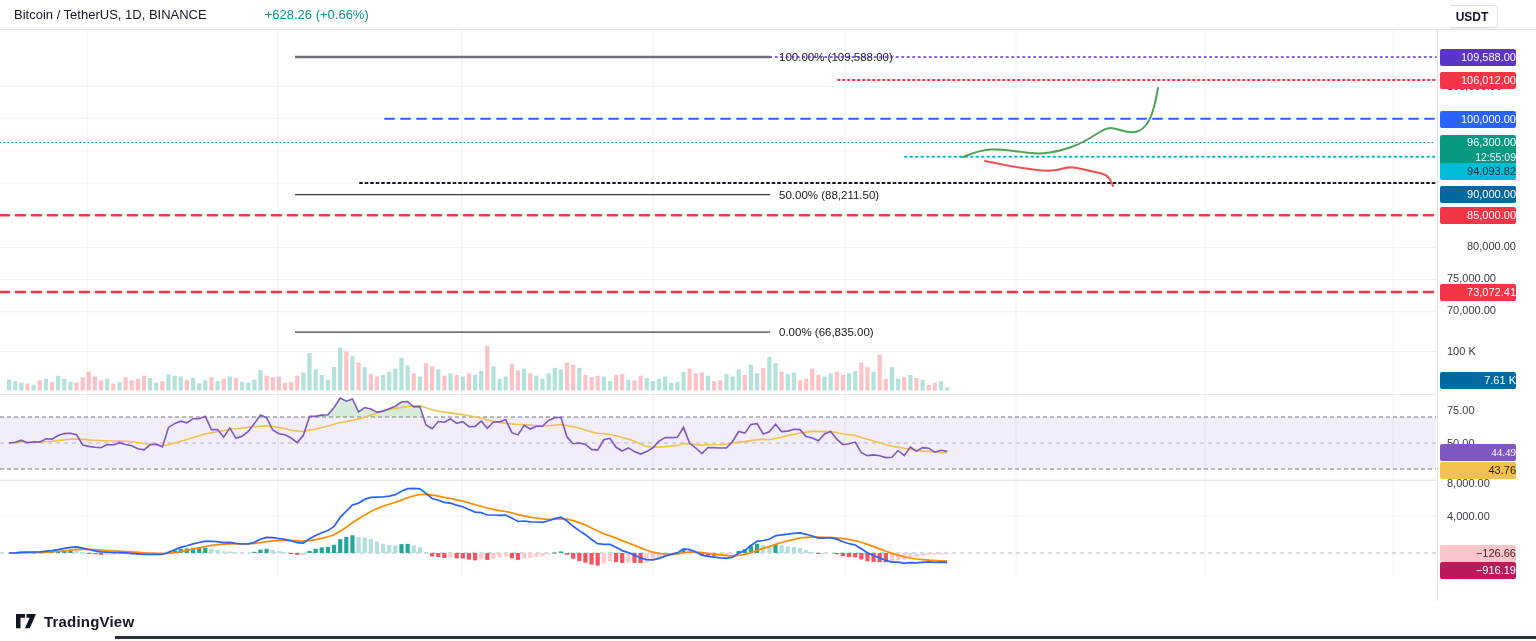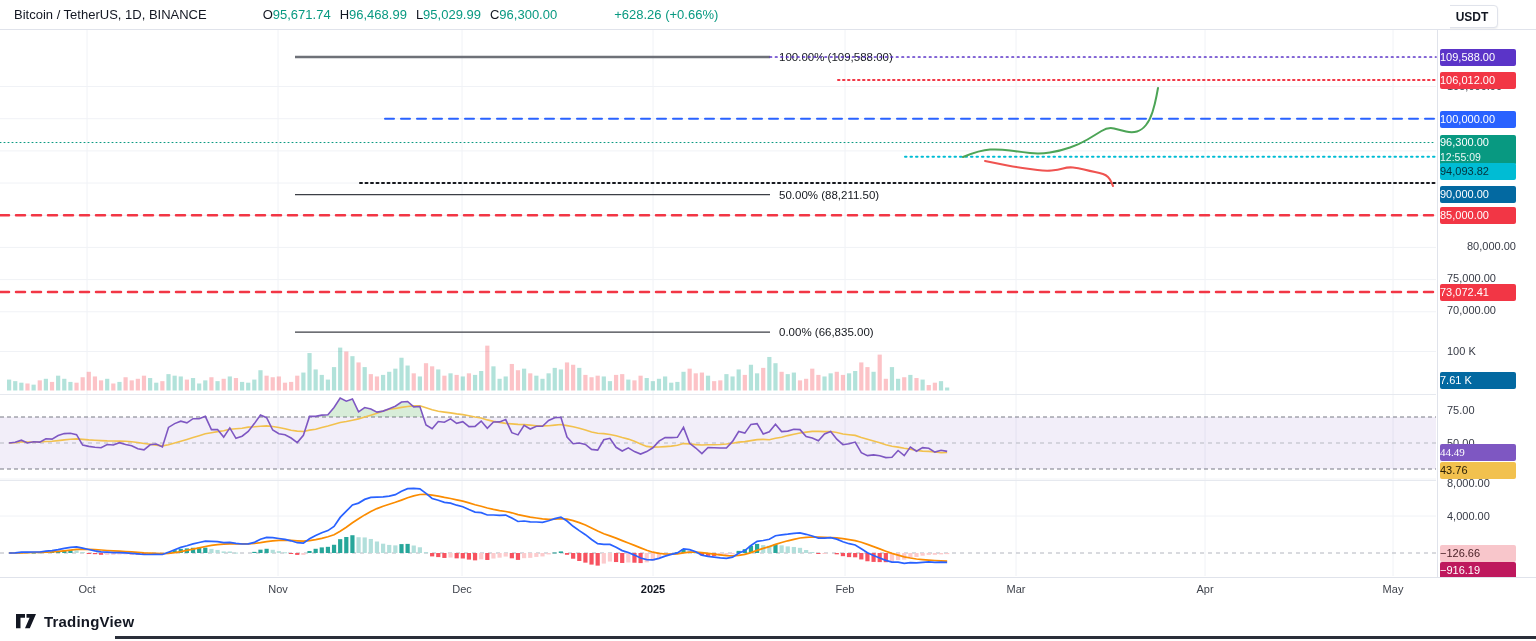--- a/index.html
+++ b/index.html
@@ -14,21 +14,21 @@
   #header .pair .v{color:#089981;}
   #header .chg{color:#089981;margin-left:2px;}
   .hline{position:absolute;left:0;width:1536px;height:1px;background:#E0E3EB;z-index:6;}
   
   #axis{position:absolute;left:1437px;top:0;width:99px;height:601px;background:#fff;border-left:1px solid #E0E3EB;z-index:4;}
   #usdt{position:absolute;top:5px;left:8px;width:50px;height:21px;border:1px solid #E0E3EB;border-radius:4px;
         box-shadow:0 1px 2px rgba(0,0,0,.08);font-size:12px;font-weight:700;color:#131722;
         display:flex;align-items:center;justify-content:center;background:#fff;cursor:pointer;}
   .axlbl{position:absolute;left:9px;height:14px;line-height:14px;font-size:11px;color:#363A45;z-index:1;}
   .badge{position:absolute;left:2px;width:76px;height:17px;line-height:17px;border-radius:2px;
-         font-size:11px;font-weight:500;text-align:left;z-index:2;}
+         font-size:11px;font-weight:500;text-align:right;z-index:2;}
   .badge.two{height:30px;line-height:15px;}
   .badge .sub{font-size:10.5px;opacity:.92;}
   
   #taxis{position:absolute;left:0;top:577px;width:1536px;height:24px;background:#fff;border-top:1px solid #E0E3EB;z-index:5;}
   .month{position:absolute;top:5px;transform:translateX(-50%);font-size:11px;color:#40444D;}
   .month.bold{font-weight:700;color:#131722;}
   
   #footer{position:absolute;left:0;top:602px;width:1536px;height:39px;background:#fff;z-index:5;}
   #logo{position:absolute;left:16px;top:11px;display:flex;align-items:center;cursor:pointer;}
   #logo svg{display:block;margin-right:7px;}
@@ -710,21 +710,20 @@
         <rect x="932.7810000000001" y="553" width="4.2" height="1.7907492221599086" fill="#FCCBCD"></rect>
         <rect x="938.912" y="553" width="4.2" height="1.3572369295323727" fill="#FCCBCD"></rect>
         <rect x="945.043" y="553" width="4.2" height="1.1195991207472098" fill="#FCCBCD"></rect>
         <polyline points="9.1,553.0 15.231,553.0 21.362000000000002,552.8 27.493000000000002,552.7 33.624,552.5 39.755,552.4 45.886,552.2 52.017,551.9 58.148,551.4 64.279,550.8 70.41,550.1 76.541,549.4 82.672,549.2 88.803,549.3 94.934,549.6 101.065,550.0 107.196,550.5 113.327,550.9 119.458,551.2 125.589,551.6 131.72,551.9 137.851,552.3 143.982,552.8 150.113,553.1 156.244,553.4 162.375,553.6 168.506,553.3 174.637,552.6 180.768,551.6 186.899,550.4 193.03,549.1 199.161,547.8 205.292,546.5 211.423,545.4 217.554,544.6 223.685,544.2 229.816,543.9 235.947,543.8 242.078,543.8 248.209,543.8 254.34,543.5 260.471,542.7 266.60200000000003,541.6 272.73300000000006,540.8 278.86400000000003,540.3 284.995,540.2 291.12600000000003,540.3 297.25700000000006,540.8 303.38800000000003,541.2 309.519,540.7 315.65000000000003,539.7 321.78100000000006,538.3 327.91200000000003,536.7 334.043,534.7 340.17400000000004,531.2 346.30500000000006,527.2 352.43600000000004,522.8 358.567,518.8 364.69800000000004,514.9 370.82900000000006,511.4 376.96000000000004,508.6 383.091,506.2 389.22200000000004,504.2 395.35300000000007,502.3 401.48400000000004,500.1 407.615,497.8 413.74600000000004,495.9 419.87700000000007,494.5 426.00800000000004,494.3 432.139,495.1 438.27000000000004,496.1 444.40100000000007,497.4 450.53200000000004,498.5 456.663,499.9 462.79400000000004,501.2 468.92500000000007,502.9 475.05600000000004,504.7 481.187,506.3 487.31800000000004,508.0 493.44900000000007,509.4 499.58000000000004,510.6 505.711,511.5 511.84200000000004,512.8 517.9730000000001,514.6 524.104,515.8 530.235,517.1 536.3660000000001,518.0 542.4970000000001,518.9 548.628,519.3 554.759,519.1 560.89,518.7 567.0210000000001,519.2 573.152,520.6 579.283,522.6 585.4140000000001,525.0 591.5450000000001,527.9 597.676,531.1 603.807,533.7 609.938,535.9 616.0690000000001,538.1 622.2,540.6 628.331,543.0 634.4620000000001,545.4 640.5930000000001,547.9 646.724,550.3 652.855,552.2 658.986,553.4 665.1170000000001,554.0 671.248,554.1 677.379,553.8 683.5100000000001,552.8 689.6410000000001,552.2 695.772,552.1 701.903,552.7 708.034,553.4 714.1650000000001,554.2 720.296,554.9 726.427,555.6 732.5580000000001,555.9 738.6890000000001,555.4 744.82,554.4 750.951,552.6 757.082,550.4 763.2130000000001,548.4 769.344,546.6 775.475,544.4 781.6060000000001,542.5 787.7370000000001,540.8 793.868,539.3 799.999,538.0 806.13,537.3 812.2610000000001,537.0 818.392,537.2 824.523,537.4 830.6540000000001,537.5 836.7850000000001,537.8 842.916,538.6 849.047,539.6 855.178,540.7 861.3090000000001,542.3 867.44,544.4 873.571,546.6 879.7020000000001,548.9 885.8330000000001,551.2 891.964,553.4 898.095,555.1 904.226,556.8 910.3570000000001,558.0 916.488,559.0 922.619,559.6 928.7500000000001,560.1 934.8810000000001,560.5 941.0120000000001,560.9 947.143,561.2" fill="none" stroke="#FB8C00" stroke-width="1.7"></polyline>
         <polyline points="9.1,553.0 15.231,552.8 21.362000000000002,552.1 27.493000000000002,552.2 33.624,552.0 39.755,552.0 45.886,551.2 52.017,550.7 58.148,549.6 64.279,548.3 70.41,547.3 76.541,546.8 82.672,548.2 88.803,549.5 94.934,550.8 101.065,551.8 107.196,552.2 113.327,552.6 119.458,552.7 125.589,552.9 131.72,553.3 137.851,553.9 143.982,554.5 150.113,554.5 156.244,554.4 162.375,554.5 168.506,552.2 174.637,549.8 180.768,547.4 186.899,545.8 193.03,543.9 199.161,542.5 205.292,541.1 211.423,541.3 217.554,541.6 223.685,542.7 229.816,542.3 235.947,543.3 242.078,544.0 248.209,543.8 254.34,542.4 260.471,539.3 266.60200000000003,537.4 272.73300000000006,537.6 278.86400000000003,538.5 284.995,539.4 291.12600000000003,540.8 297.25700000000006,542.7 303.38800000000003,543.1 309.519,538.7 315.65000000000003,535.5 321.78100000000006,532.7 327.91200000000003,530.6 334.043,526.4 340.17400000000004,517.4 346.30500000000006,511.2 352.43600000000004,505.0 358.567,503.1 364.69800000000004,499.4 370.82900000000006,497.4 376.96000000000004,497.1 383.091,496.9 389.22200000000004,496.1 395.35300000000007,494.7 401.48400000000004,491.2 407.615,488.7 413.74600000000004,488.4 419.87700000000007,488.8 426.00800000000004,493.4 432.139,498.5 438.27000000000004,500.2 444.40100000000007,502.3 450.53200000000004,503.1 456.663,505.2 462.79400000000004,506.7 468.92500000000007,509.5 475.05600000000004,512.1 481.187,512.6 487.31800000000004,515.0 493.44900000000007,515.0 499.58000000000004,515.3 505.711,515.1 511.84200000000004,518.1 517.9730000000001,521.5 524.104,521.0 530.235,521.9 536.3660000000001,522.0 542.4970000000001,522.4 548.628,520.7 554.759,518.6 560.89,517.1 567.0210000000001,521.0 573.152,526.3 579.283,530.6 585.4140000000001,534.7 591.5450000000001,539.5 597.676,543.7 603.807,544.3 609.938,544.4 616.0690000000001,547.2 622.2,550.6 628.331,552.5 634.4620000000001,555.1 640.5930000000001,558.0 646.724,559.6 652.855,559.9 658.986,558.4 665.1170000000001,556.1 671.248,554.4 677.379,552.9 683.5100000000001,548.9 689.6410000000001,549.7 695.772,551.7 701.903,555.2 708.034,556.3 714.1650000000001,557.1 720.296,557.8 726.427,558.3 732.5580000000001,557.1 738.6890000000001,553.2 744.82,550.6 750.951,545.5 757.082,541.3 763.2130000000001,540.5 769.344,539.3 775.475,535.7 781.6060000000001,534.8 787.7370000000001,534.2 793.868,533.3 799.999,532.8 806.13,534.3 812.2610000000001,536.0 818.392,538.1 824.523,538.2 830.6540000000001,537.7 836.7850000000001,539.1 842.916,541.8 849.047,543.7 855.178,545.0 861.3090000000001,548.8 867.44,552.7 873.571,555.5 879.7020000000001,558.0 885.8330000000001,560.4 891.964,562.1 898.095,562.2 904.226,563.4 910.3570000000001,562.7 916.488,562.9 922.619,562.3 928.7500000000001,561.9 934.8810000000001,562.3 941.0120000000001,562.2 947.143,562.3" fill="none" stroke="#2962FF" stroke-width="1.7"></polyline>
       </g>
     </svg>
 
   <div id="header">
     <span class="sym">Bitcoin / TetherUS, 1D, BINANCE</span>
-    <span id="ohlc"><span class="pair"><span class="k">O</span><span class="v">95,671.74</span></span><span class="pair"><span class="k">H</span><span class="v">96,468.99</span></span><span class="pair"><span class="k">L</span><span class="v">95,029.99</span></span><span class="pair"><span class="k">C</span><span class="v">96,300.00</span></span></span>
     <span class="chg">+628.26 (+0.66%)</span>
   </div>
   <div class="hline" style="top:29px"></div>
   <div class="sep" style="top:394px"></div>
   <div class="sep" style="top:480px"></div>
 
   <div id="axis">
     <div id="usdt">USDT</div>
   <div class="axlbl" style="top: 79px;">105,000.00</div>
       <div class="axlbl" style="top: 239px; margin-left: 20px;">80,000.00</div>
@@ -746,30 +745,20 @@
       <div class="badge" style="top: 185.5px; background: #0369a1; color: rgb(255, 255, 255);">90,000.00</div>
       <div class="badge" style="top: 206.5px; background: rgb(242, 54, 69); color: rgb(255, 255, 255);">85,000.00</div>
       <div class="badge" style="top: 283.5px; background: rgb(242, 54, 69); color: rgb(255, 255, 255);">73,072.41</div>
       <div class="badge" style="top: 371.5px; background: #0369a1; color: rgb(255, 255, 255);">7.61 K</div>
       <div class="badge" style="top: 443.5px; background: rgb(126, 87, 194); color: rgb(255, 255, 255); font-family: Liberation Serif, serif;">44.49</div>
       <div class="badge" style="top: 461.5px; background: rgb(242, 193, 78); color: rgb(42, 32, 8);">43.76</div>
       <div class="badge" style="top: 544.5px; background: rgb(248, 198, 203); color: rgb(74, 33, 39);">−126.66</div>
       <div class="badge" style="top: 561.5px; background: #be185d; color: rgb(255, 255, 255);">−916.19</div>
     </div>
 
-  <div id="taxis">
-      <div class="month" style="left: 87px;">Oct</div>
-      <div class="month" style="left: 278px;">Nov</div>
-      <div class="month" style="left: 462px;">Dec</div>
-      <div class="month bold" style="left: 653px;">2025</div>
-      <div class="month" style="left: 845px;">Feb</div>
-      <div class="month" style="left: 1016px;">Mar</div>
-      <div class="month" style="left: 1205px;">Apr</div>
-      <div class="month" style="left: 1393px;">May</div>
-    </div>
 
   <div id="footer">
     <div id="logo">
       <svg width="21" height="15" viewBox="0 0 21 15">
         <path d="M0 0 h9 v3.8 h-4.5 v10.5 h-4.5 z" fill="#131722"></path>
         <path d="M10.5 0 h9.5 l-6.2 14.3 h-4.8 l4.6 -10.5 h-3.1 z" fill="#131722"></path>
       </svg>
       <span class="txt">TradingView</span>
     </div>
   </div>

